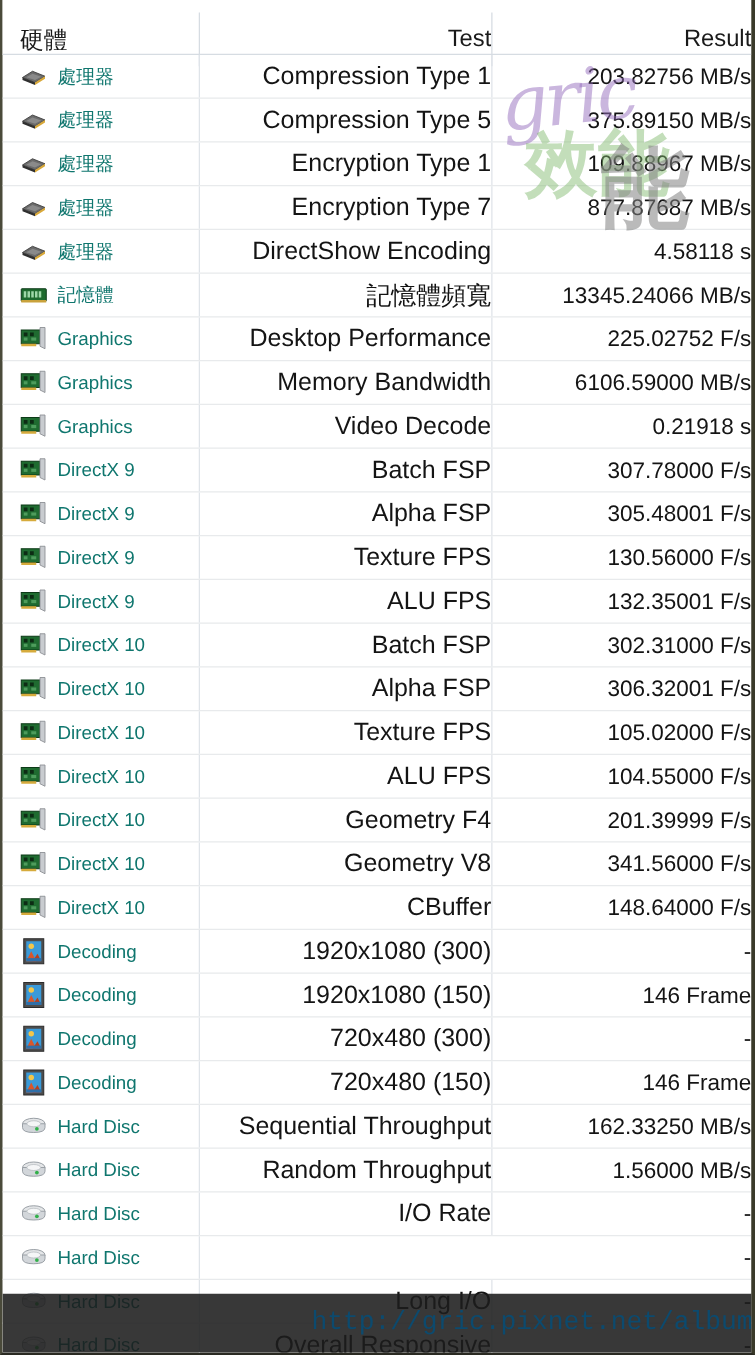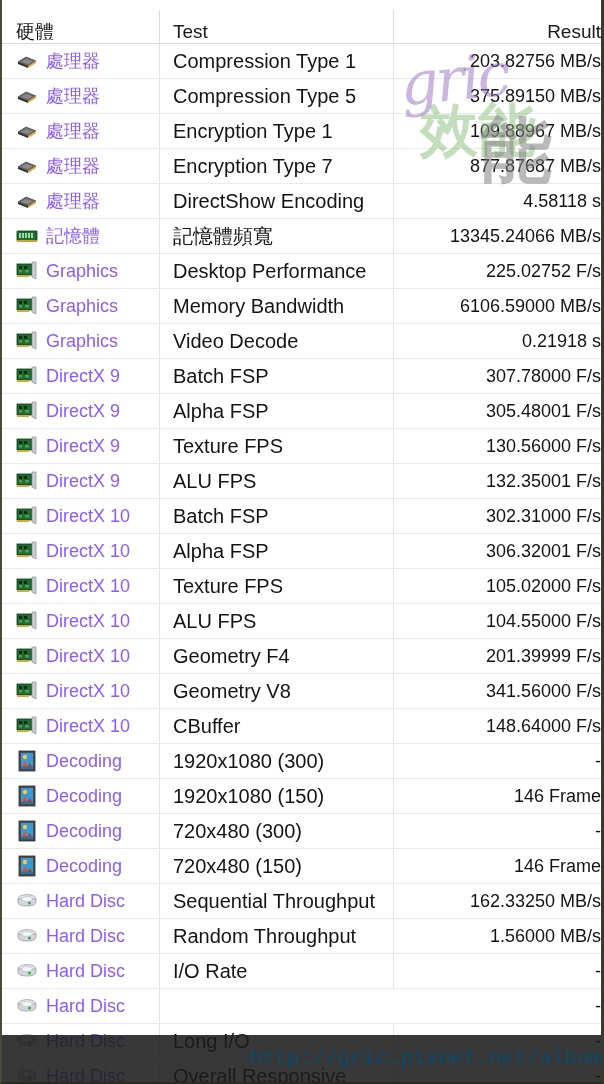--- a/index.html
+++ b/index.html
@@ -96,41 +96,42 @@
   }
   .c-hw {
     width: 158px;
     padding-left: 14px;
     border-right: 1px solid #dfe4e9;
   }
   .c-test {
     width: 234px;
     padding-left: 13px;
     border-right: 1px solid #dfe4e9;
+    justify-content: flex-end;
   }
   .c-res {
     flex: 1;
     padding-left: 12px;
     justify-content: flex-end;
   }
   .row.header .c-hw,
   .row.header .c-test,
   .row.header .c-res {
     border-right-color: #d6dce2;
     margin-top: 20px;
   }
 
   .hdr-text {
     font-size: 19px;
     color: #1a1a1a;
     font-weight: normal;
   }
   .hw-text {
-    font-size: 18px;
-    color: #8b5cf6;
+    font-size: 15px;
+    color: #0f766e;
     margin-left: 8px;
   }
   .test-text {
     font-size: 20px;
     color: #141414;
   }
   .res-text {
     font-size: 18px;
     color: #141414;
   }

